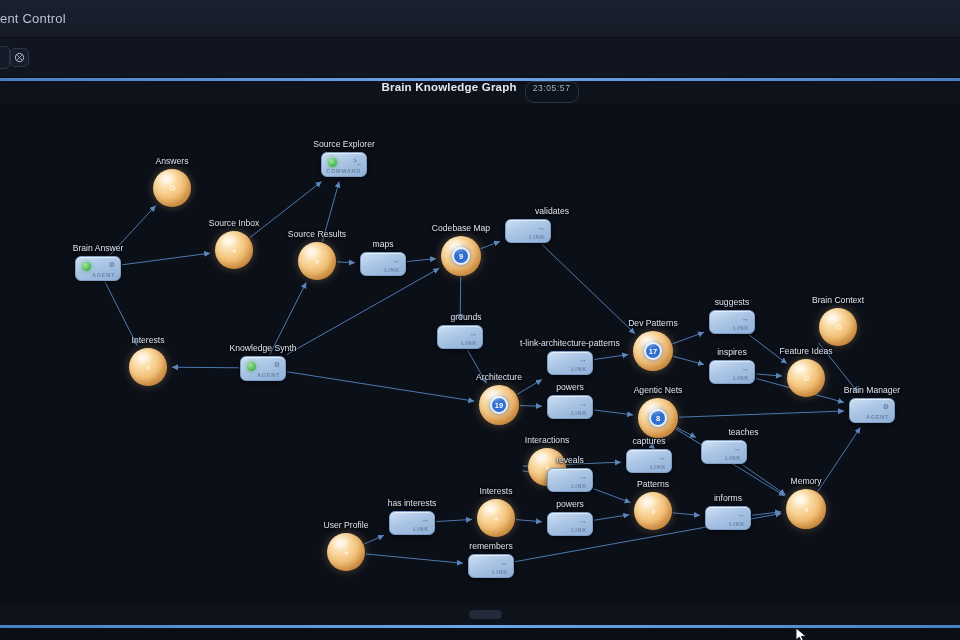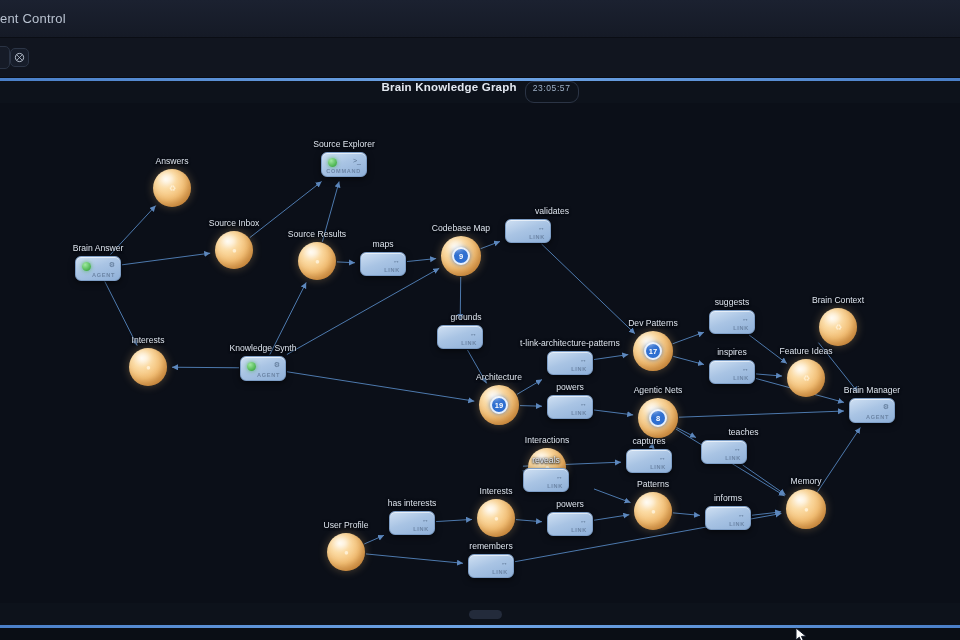--- a/index.html
+++ b/index.html
@@ -365,21 +365,21 @@
             <div class="card-icon">↔</div>
             <div class="card-type">LINK</div>
           </div>
         </div>
         <div class="node" style="left: 507px; top: 345px; width: 38px; height: 38px; margin-left: 21px;">
           <div class="node-label" style="top: -13px;">Interactions</div>
           <div class="sphere" style="width: 38px; height: 38px;">
             <div class="glyph">●</div>
           </div>
         </div>
-        <div class="node" style="left: 523px; top: 365px; width: 46px; height: 36px;">
+        <div class="node" style="left: 547px; top: 365px; width: 46px; height: 36px;">
           <div class="node-label" style="top: -13px;">reveals</div>
           <div class="card" style="width: 46px; height: 24px;">
             <div class="card-icon">↔</div>
             <div class="card-type">LINK</div>
           </div>
         </div>
         <div class="node" style="left: 634px; top: 389px; width: 38px; height: 38px;">
           <div class="node-label" style="top: -13px;">Patterns</div>
           <div class="sphere" style="width: 38px; height: 38px;">
             <div class="glyph">●</div>

